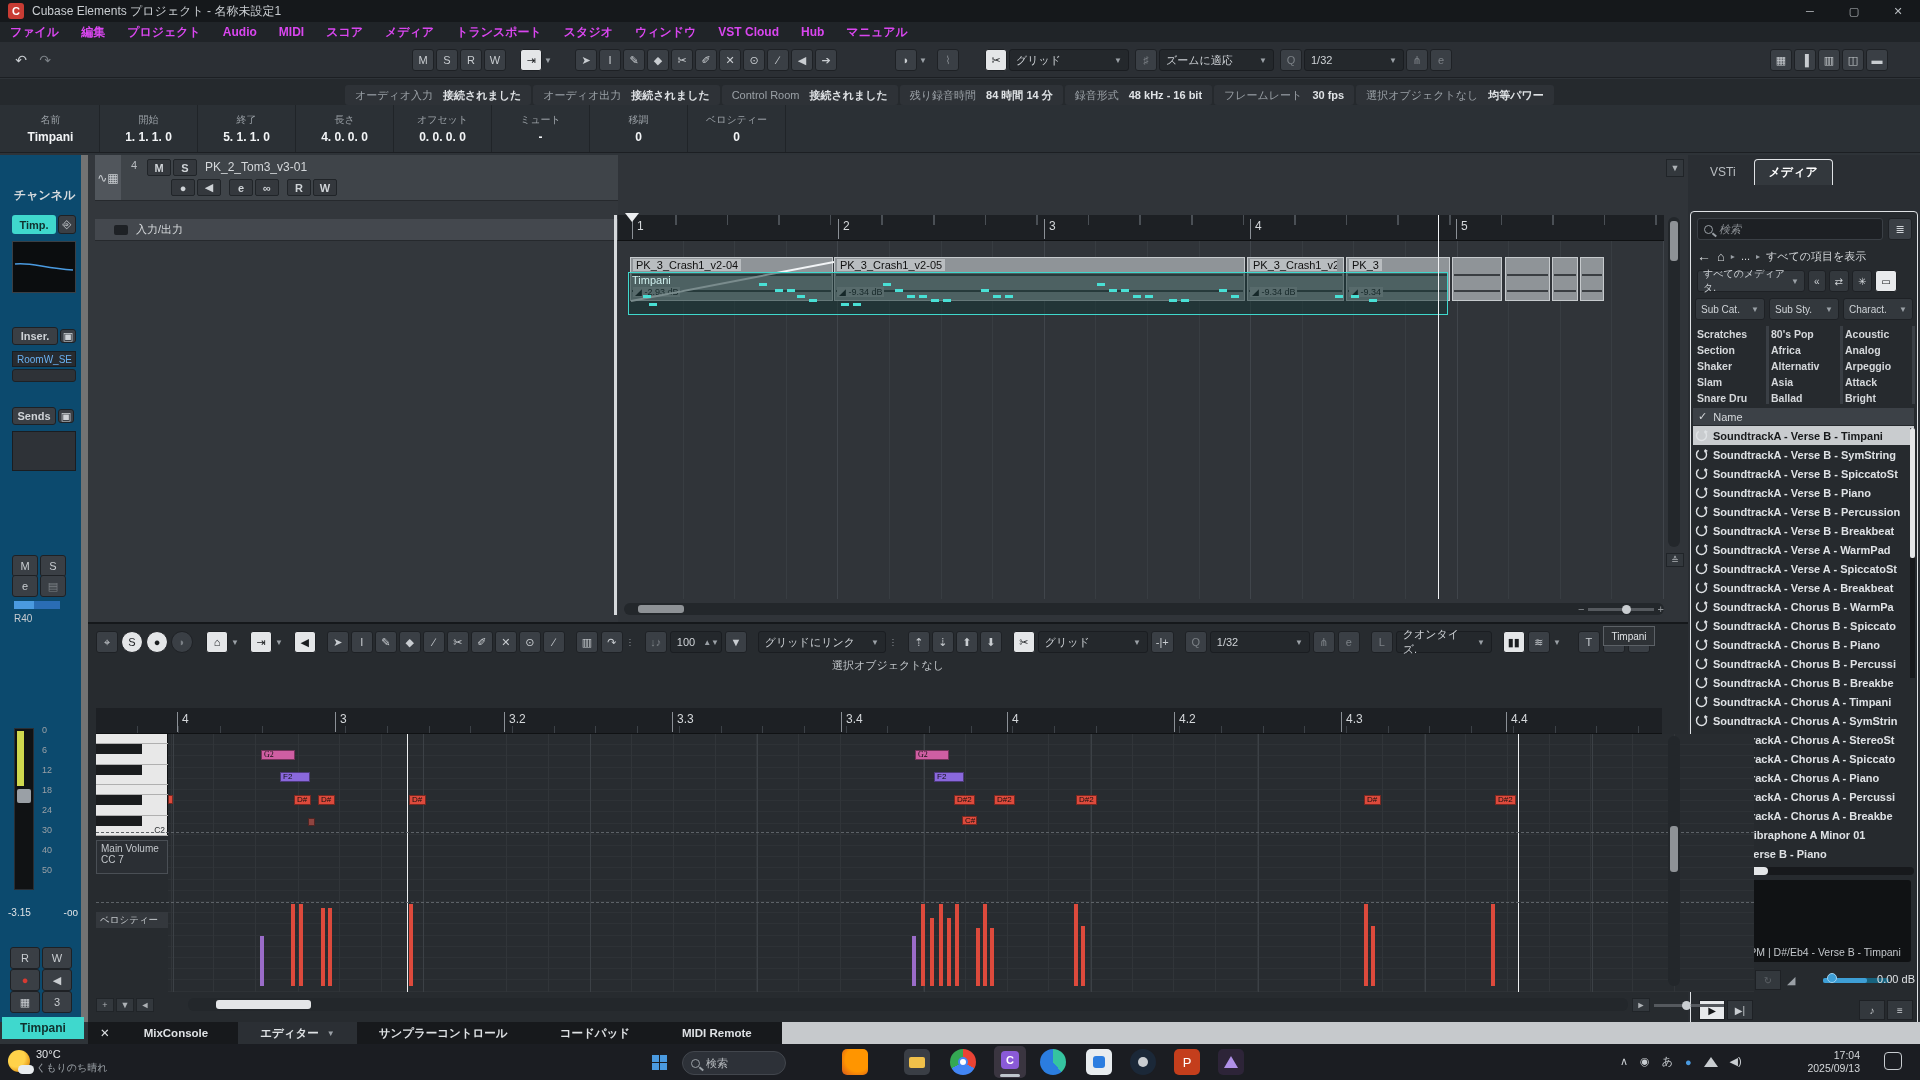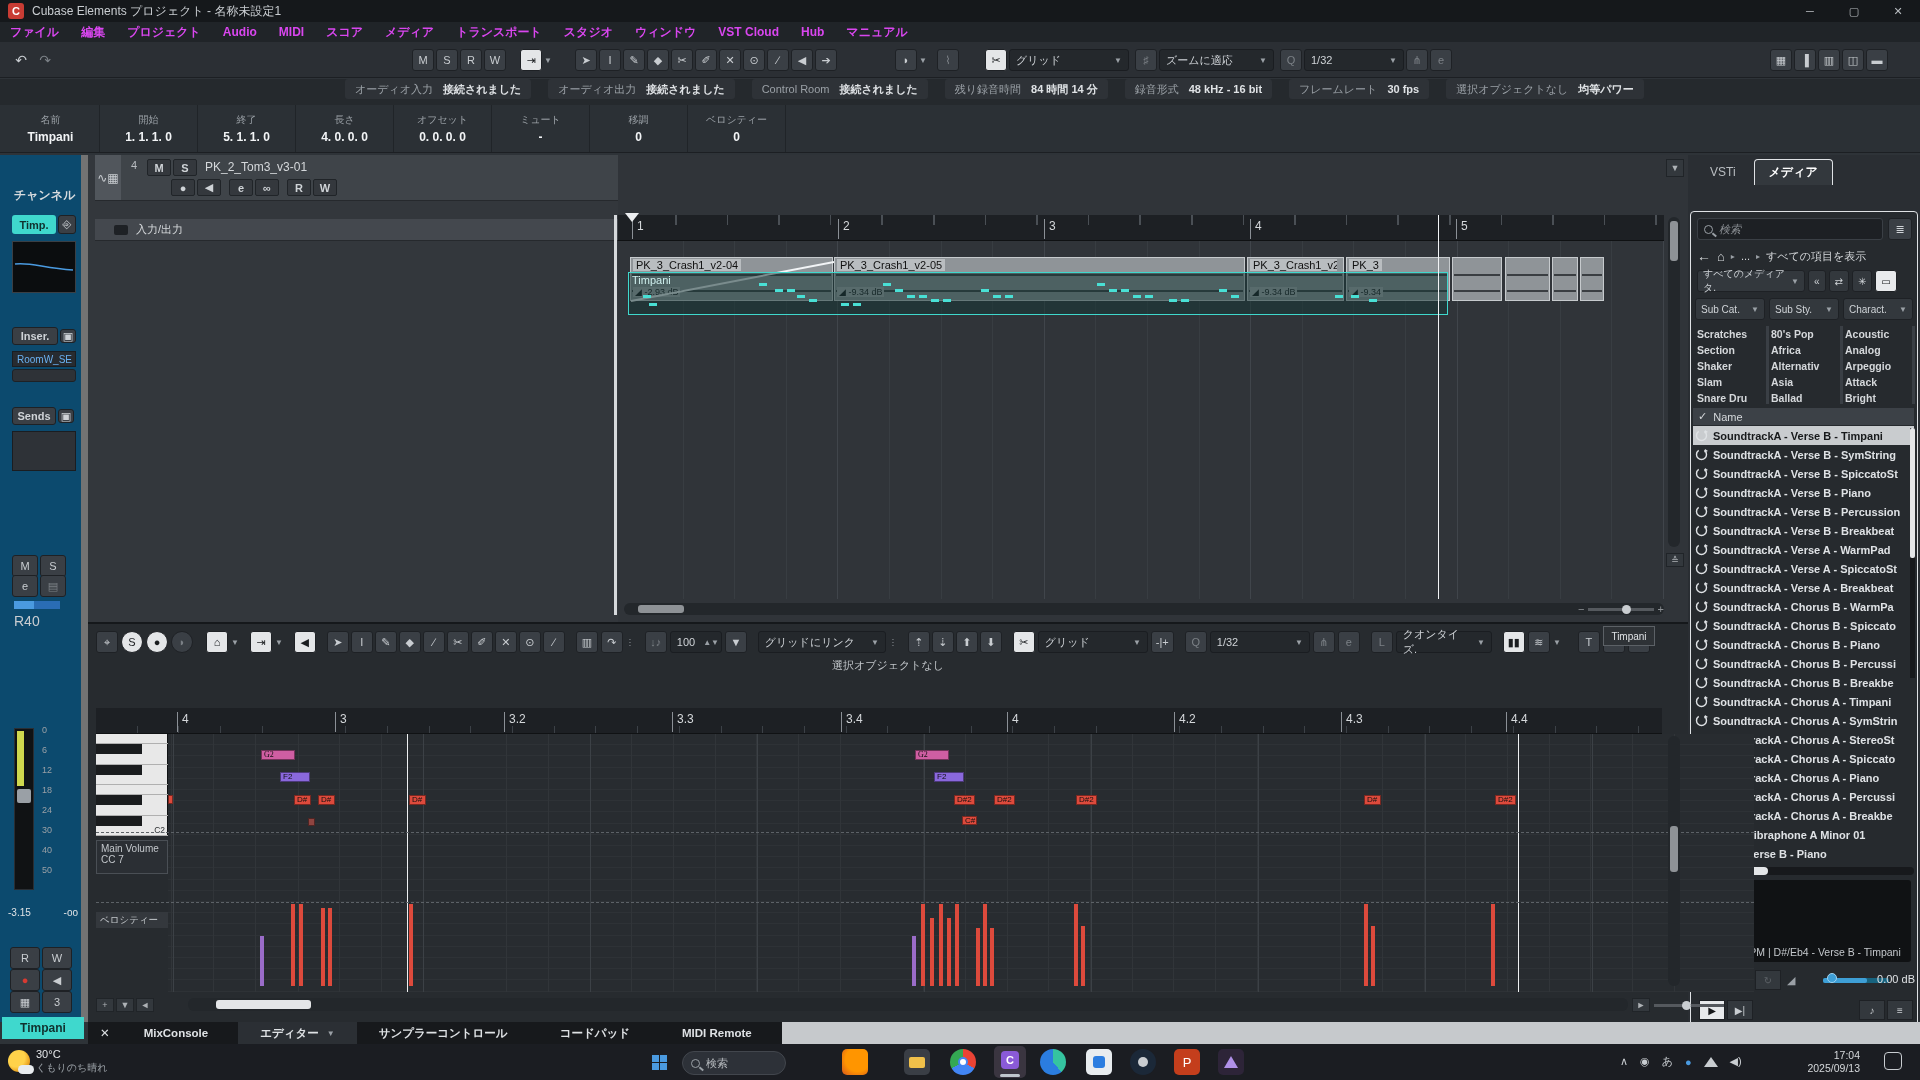--- a/index.html
+++ b/index.html
@@ -16,21 +16,21 @@
   #menubar span{color:#d946ef;font-size:12px;font-weight:bold;}
   
   #toolbar{left:0;top:42px;width:1920px;height:36px;background:#2b2f34;border-bottom:1px solid #1c1f23;}
   .tbgroup{display:flex;align-items:center;gap:2px;}
   .tbtn{min-width:22px;height:22px;padding:0 4px;background:#3a3f45;border:1px solid #1e2125;border-radius:3px;color:#c9cdd1;font-size:11px;display:flex;align-items:center;justify-content:center;}
   .tbtn.on{background:#e4e6e8;color:#1a1d20;}
   .tbtn.dim{color:#7b8086;}
   .tsel{height:22px;background:#24282c;border:1px solid #1a1d21;border-radius:3px;color:#cfd3d7;display:flex;align-items:center;padding:0 6px;gap:8px;font-size:11px;}
   .caret{font-size:8px;color:#9aa0a6;}
   
-  #statusline{left:0;top:79px;width:1920px;height:26px;background:#25292d;display:flex;align-items:flex-start;padding-left:345px;gap:17px;}
+  #statusline{left:0;top:79px;width:1920px;height:26px;background:#25292d;display:flex;align-items:flex-end;padding-left:345px;gap:2px;}
   .chip{background:#2e3237;border-radius:3px;height:20px;display:flex;align-items:center;padding:0 10px;gap:10px;}
   .chip .l{color:#9aa0a6;}
   .chip .v{color:#dfe2e5;font-weight:bold;}
   
   #infoline{left:0;top:105px;width:1920px;height:48px;background:#2b3035;border-bottom:1px solid #1c1f23;display:flex;padding-left:2px;}
   .ifield{width:98px;border-right:1px solid #202428;display:flex;flex-direction:column;align-items:center;justify-content:center;gap:3px;}
   .ifield .l{color:#9aa0a6;font-size:10px;}
   .ifield .v{color:#f2f4f6;font-weight:bold;font-size:12px;}
   
   .ovr{background:#6d7277;}
@@ -331,21 +331,21 @@
       <span class="tbtn" style="width:26px">M</span>
       <span class="tbtn" style="width:26px">S</span>
     </div>
     <div class="abs tbgroup" style="left:12px;top:420px">
       <span class="tbtn" style="width:26px">e</span>
       <span class="tbtn dim" style="width:26px">▤</span>
     </div>
     <div class="abs" style="left:14px;top:446px;width:46px;height:8px;background:#2a6db4">
         <div style="width:20px;height:8px;background:#4a9ae0"></div>
       </div>
-    <div class="abs" style="left:14px;top:458px;color:#c9cdd1;font-size:14px">R40</div>
+    <div class="abs" style="left:14px;top:458px;color:#c9cdd1;font-size:10px">R40</div>
     <div class="abs" style="left:14px;top:573px;width:20px;height:162px;background:#101214;border:1px solid #2a2e33">
       <div style="position:absolute;left:2px;top:2px;width:7px;height:55px;background:#cfd84e"></div>
       <div style="position:absolute;left:2px;top:60px;width:14px;height:14px;background:#9aa0a6;border-radius:2px"></div>
     </div>
     <div class="abs" id="meterScale" style="left:42px;top:570px">
 
     <div>0</div>
         <div>6</div>
         <div>12</div>
         <div>18</div>

